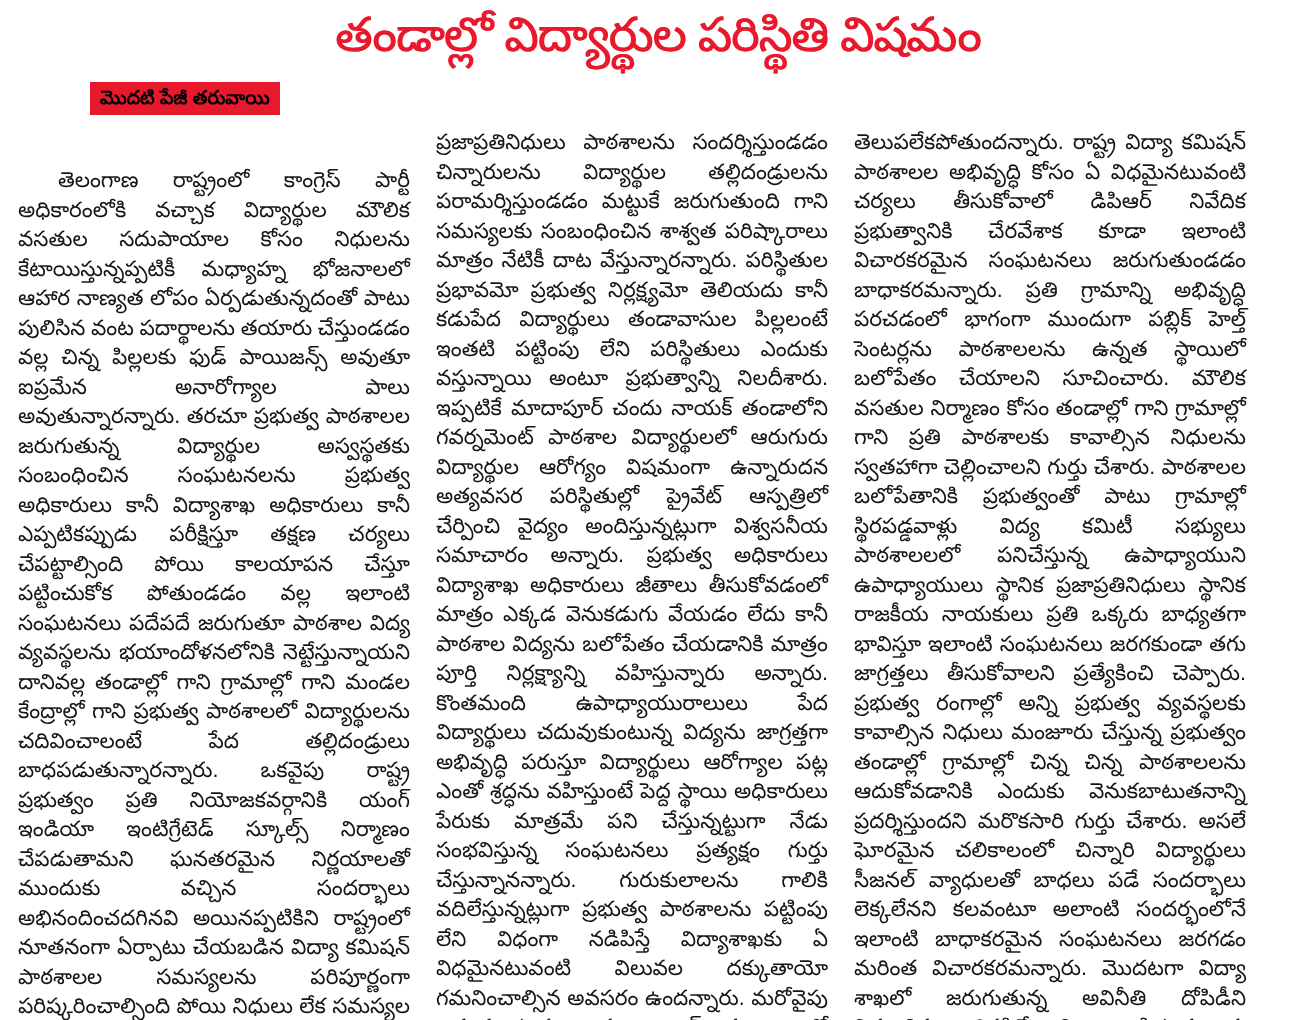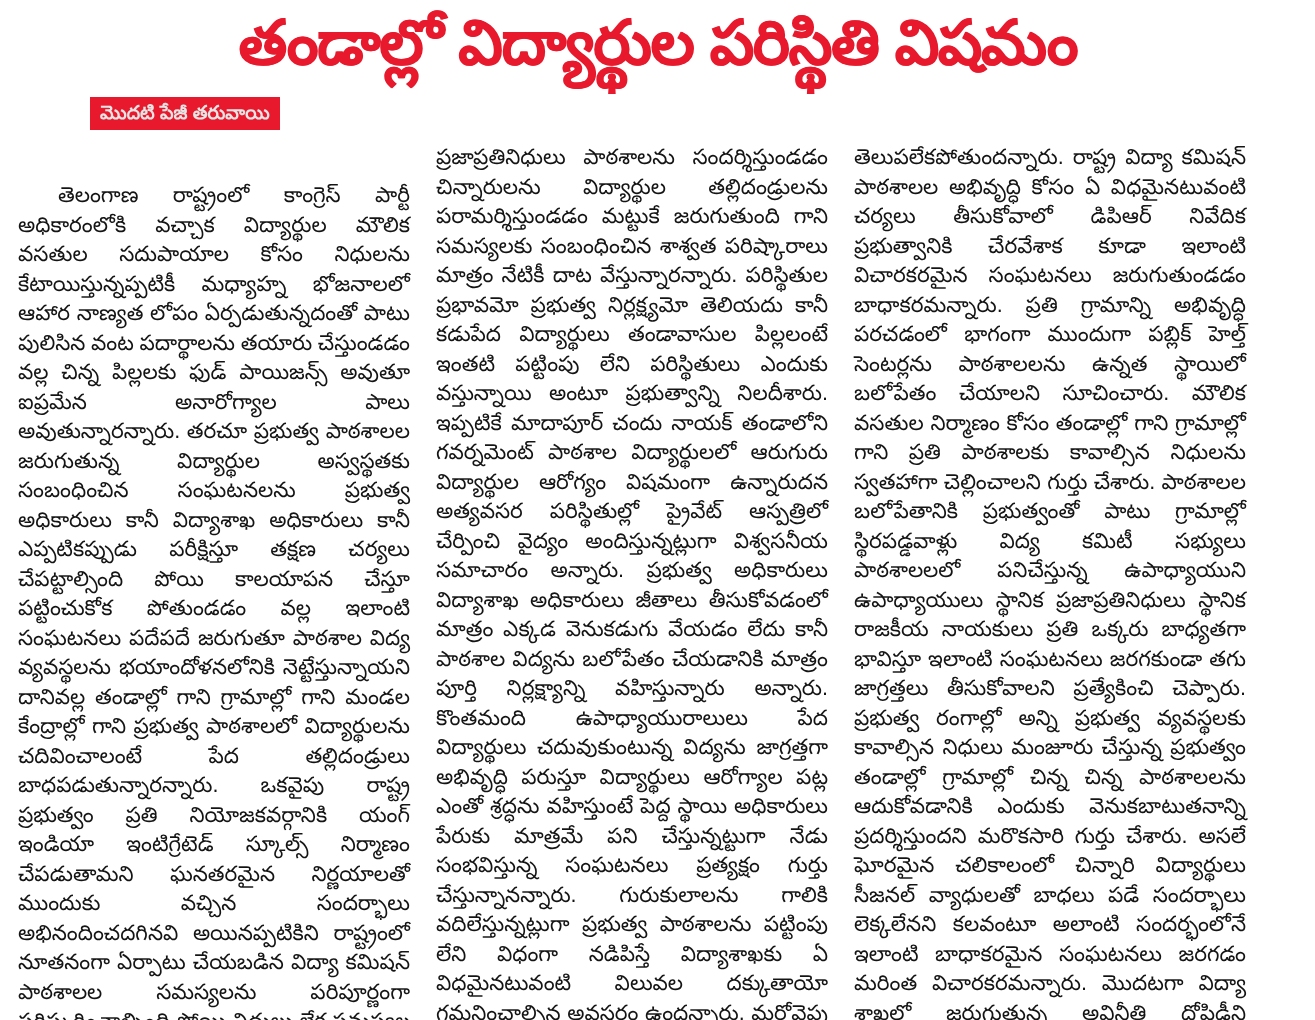--- a/index.html
+++ b/index.html
@@ -21,40 +21,40 @@
     width: 1315px;
     height: 1020px;
     box-sizing: border-box;
     padding: 0 18px;
   }
 
   
   .headline {
     text-align: center;
     color: #e8192c;
-    font-weight: bold;
-    font-size: 62px;
+    font-weight: normal;
+    font-size: 48px;
     line-height: 1.05;
     letter-spacing: -1px;
     padding-top: 10px;
     white-space: nowrap;
     font-family: "Liberation Sans", sans-serif;
     text-shadow: 1px 0 0 #e8192c;
   }
 
   
   .kicker-wrap {
     margin-top: 22px;
     padding-left: 72px;
     height: 30px;
   }
   .kicker {
     display: inline-block;
     background: #e8192c;
-    color: #e5e5e5;
+    color: #000000;
     font-weight: bold;
     font-size: 19px;
     line-height: 1;
     padding: 6px 10px 8px 10px;
     letter-spacing: 0px;
   }
 
   
   .columns {
     display: flex;

